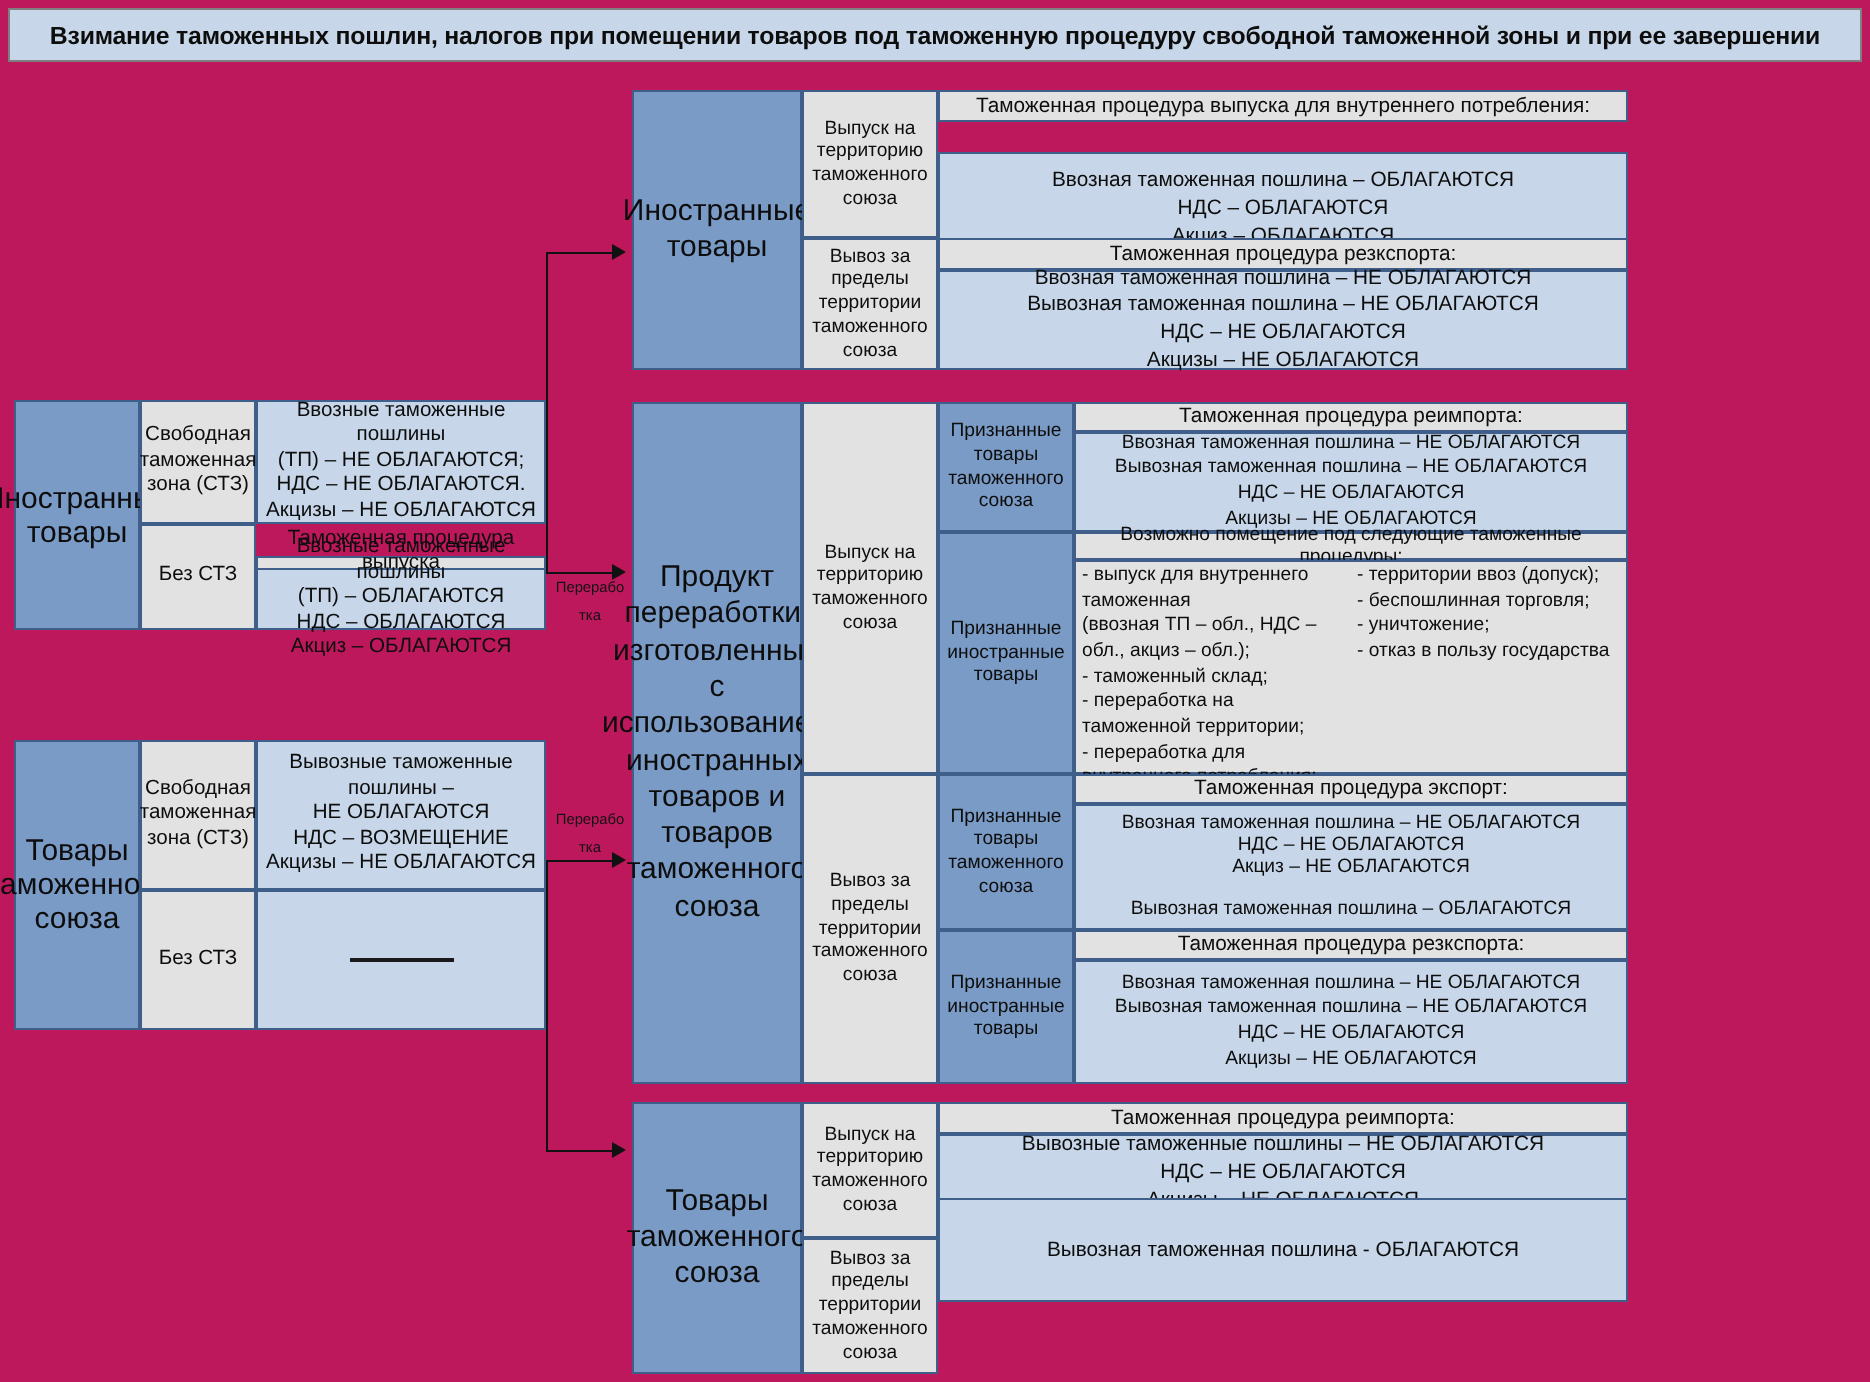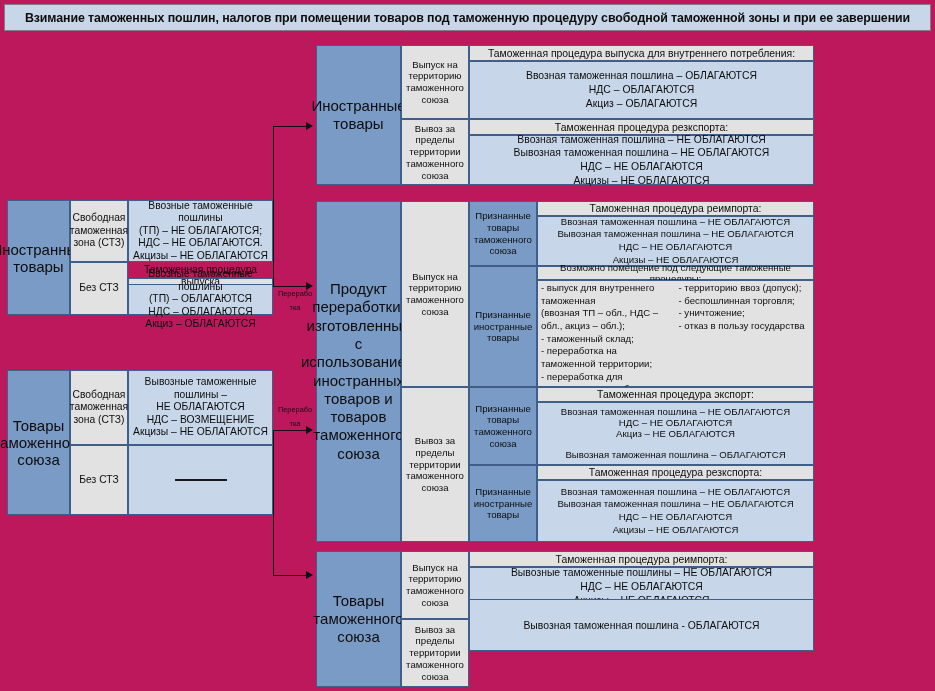--- a/index.html
+++ b/index.html
@@ -131,21 +131,21 @@
   <div class="arrowhead" style="left:306px;top:571px;"></div>
   <div class="arrowlbl" style="left:275px;top:403px;">
     <div>Перерабо</div>
     <div>тка</div>
   </div>
 
   <div class="box blue ctr t-cap lh" style="left:316px;top:45px;width:85px;height:140px;">Иностранные товары</div>
 
   <div class="box grey ctr t-xs lh" style="left:401px;top:45px;width:68px;height:74px;">Выпуск на территорию таможенного союза</div>
   <div class="box grey ctr t-hdr" style="left:469px;top:45px;width:345px;height:16px;">Таможенная процедура выпуска для внутреннего потребления:</div>
-  <div class="box lblue ctr t-hdr lh2" style="left:469px;top:61px;width:345px;height:58px;">
+  <div class="box lblue ctr t-hdr lh2" style="left:469px;top:76px;width:345px;height:58px;">
     <div>
       <div>Ввозная таможенная пошлина  – ОБЛАГАЮТСЯ</div>
       <div>НДС  – ОБЛАГАЮТСЯ</div>
       <div>Акциз  – ОБЛАГАЮТСЯ</div>
     </div>
   </div>
 
   <div class="box grey ctr t-xs lh" style="left:401px;top:119px;width:68px;height:66px;">Вывоз за пределы территории таможенного союза</div>
   <div class="box grey ctr t-hdr" style="left:469px;top:119px;width:345px;height:16px;">Таможенная процедура резкспорта:</div>
   <div class="box lblue ctr t-hdr lh2" style="left:469px;top:135px;width:345px;height:50px;">
@@ -187,21 +187,21 @@
           <li>обл., акциз – обл.);</li>
           <li>- таможенный склад;</li>
           <li>- переработка на</li>
           <li>таможенной территории;</li>
           <li>- переработка для</li>
           <li>внутреннего потребления;</li>
         </ul>
       </div>
       <div>
         <ul class="plain">
-          <li>- территорию ввоз (допуск);</li>
+          <li>- территории ввоз (допуск);</li>
           <li>- беспошлинная торговля;</li>
           <li>- уничтожение;</li>
           <li>- отказ в пользу государства</li>
         </ul>
       </div>
     </div>
   </div>
 
   <div class="box blue ctr t-xs lh" style="left:469px;top:387px;width:68px;height:78px;">Признанные товары таможенного союза</div>
   <div class="box grey ctr t-hdr" style="left:537px;top:387px;width:277px;height:15px;">Таможенная процедура экспорт:</div>

